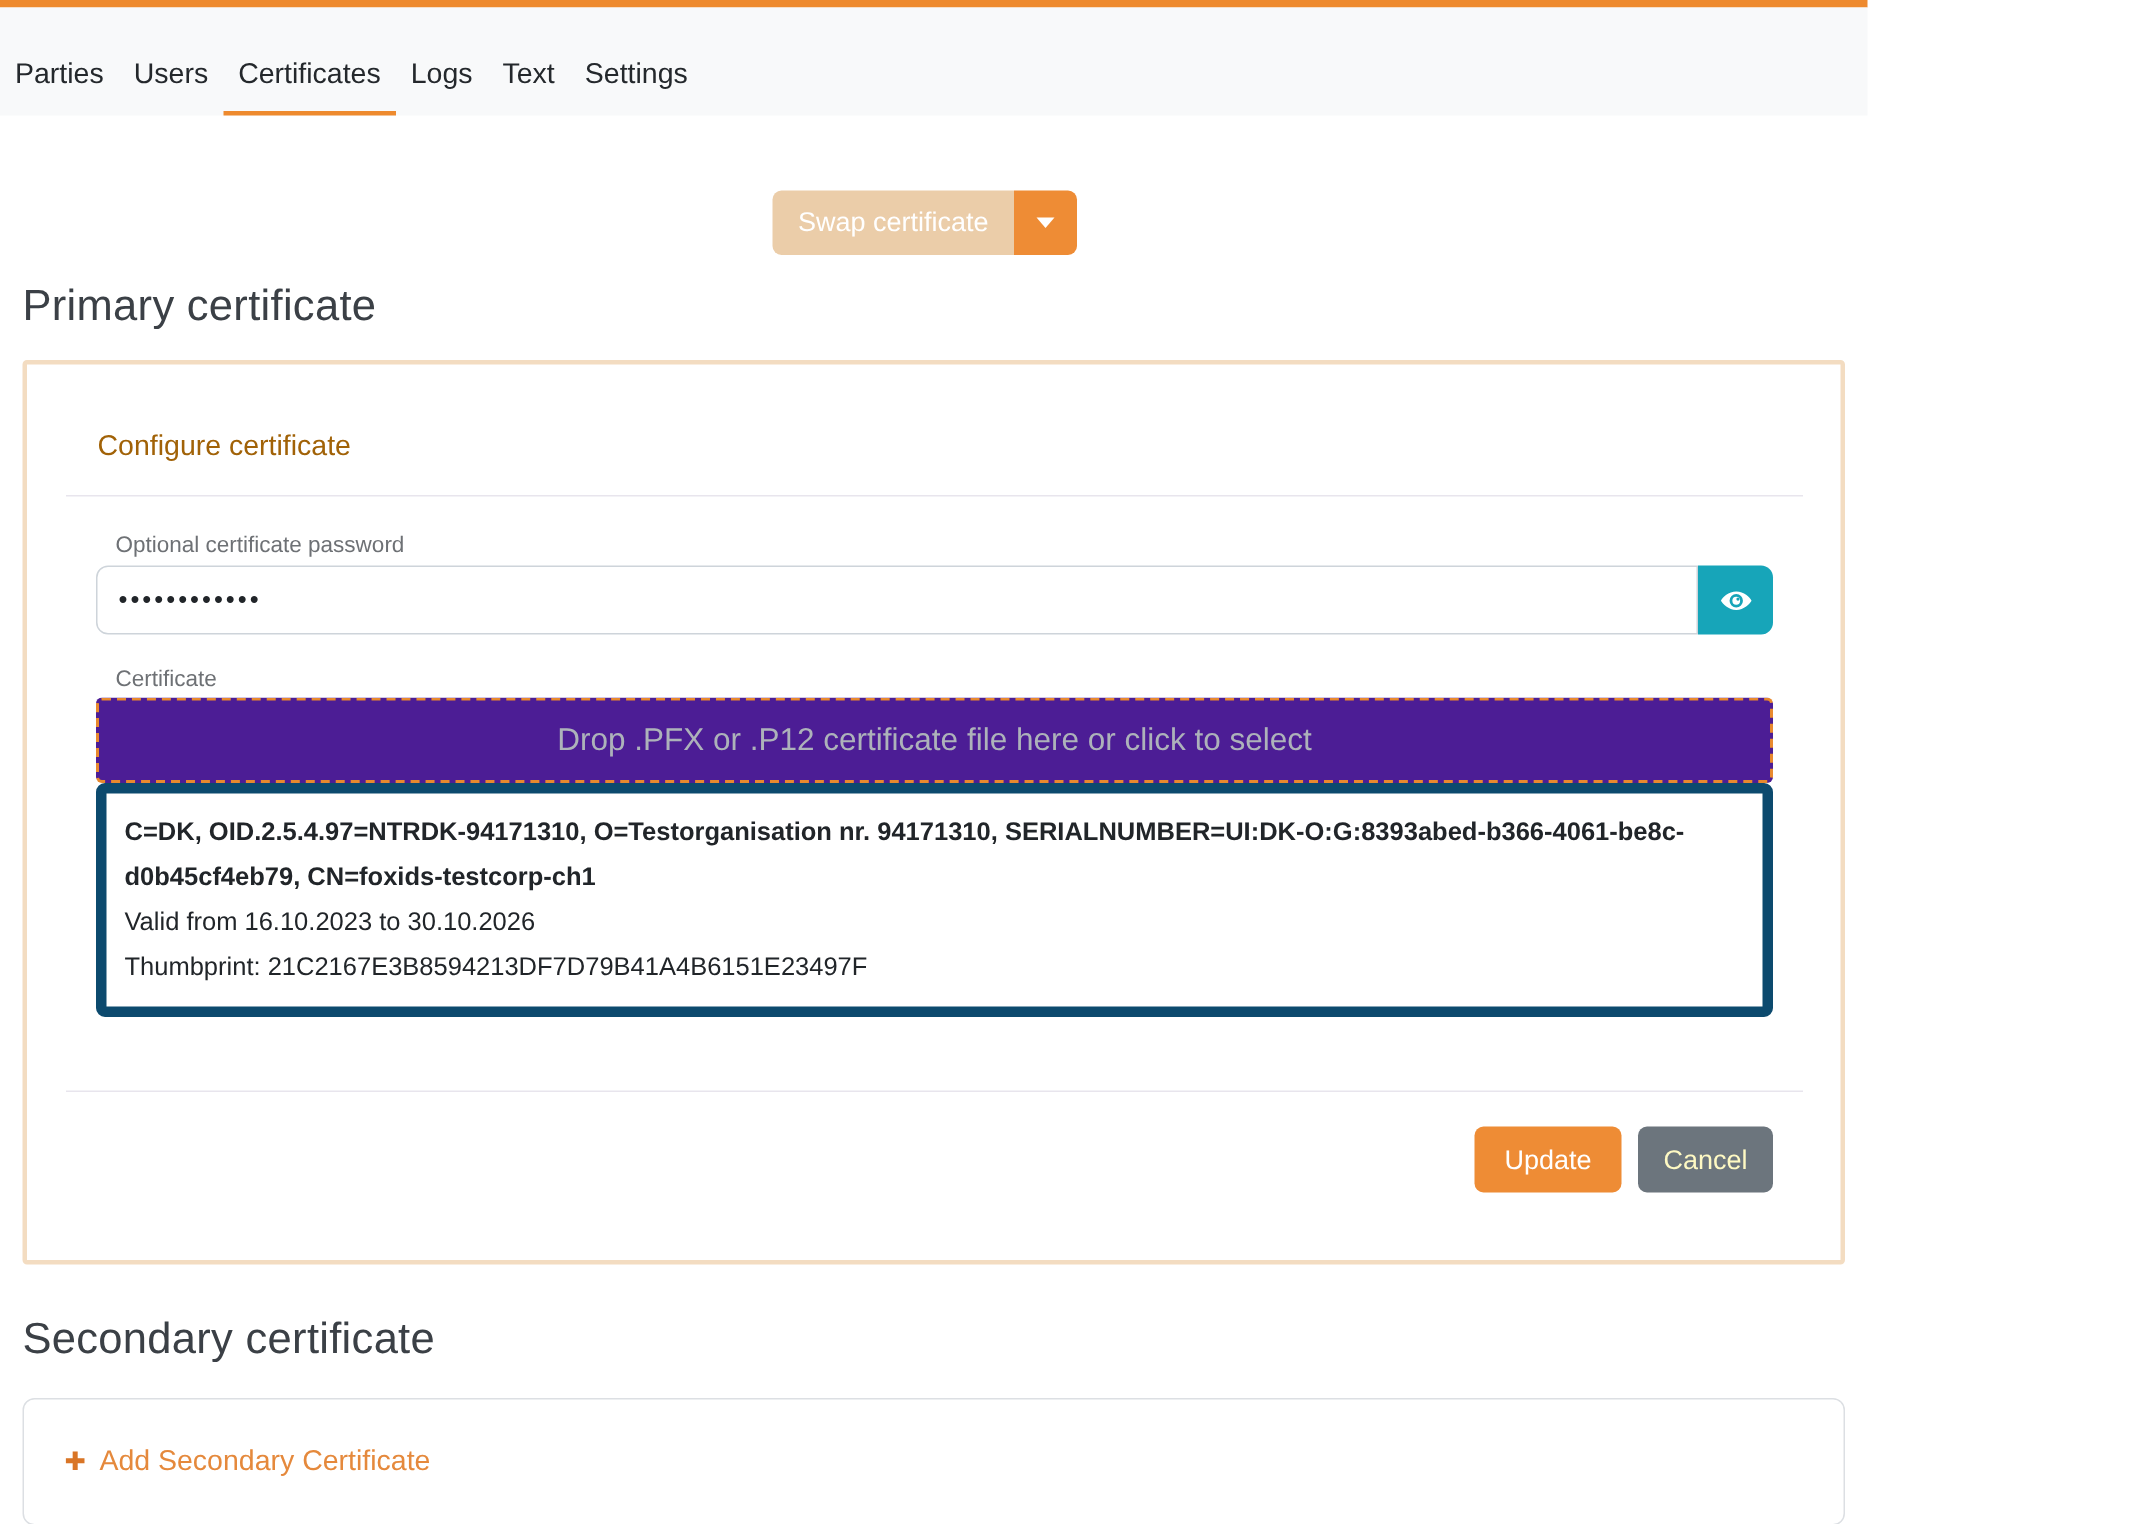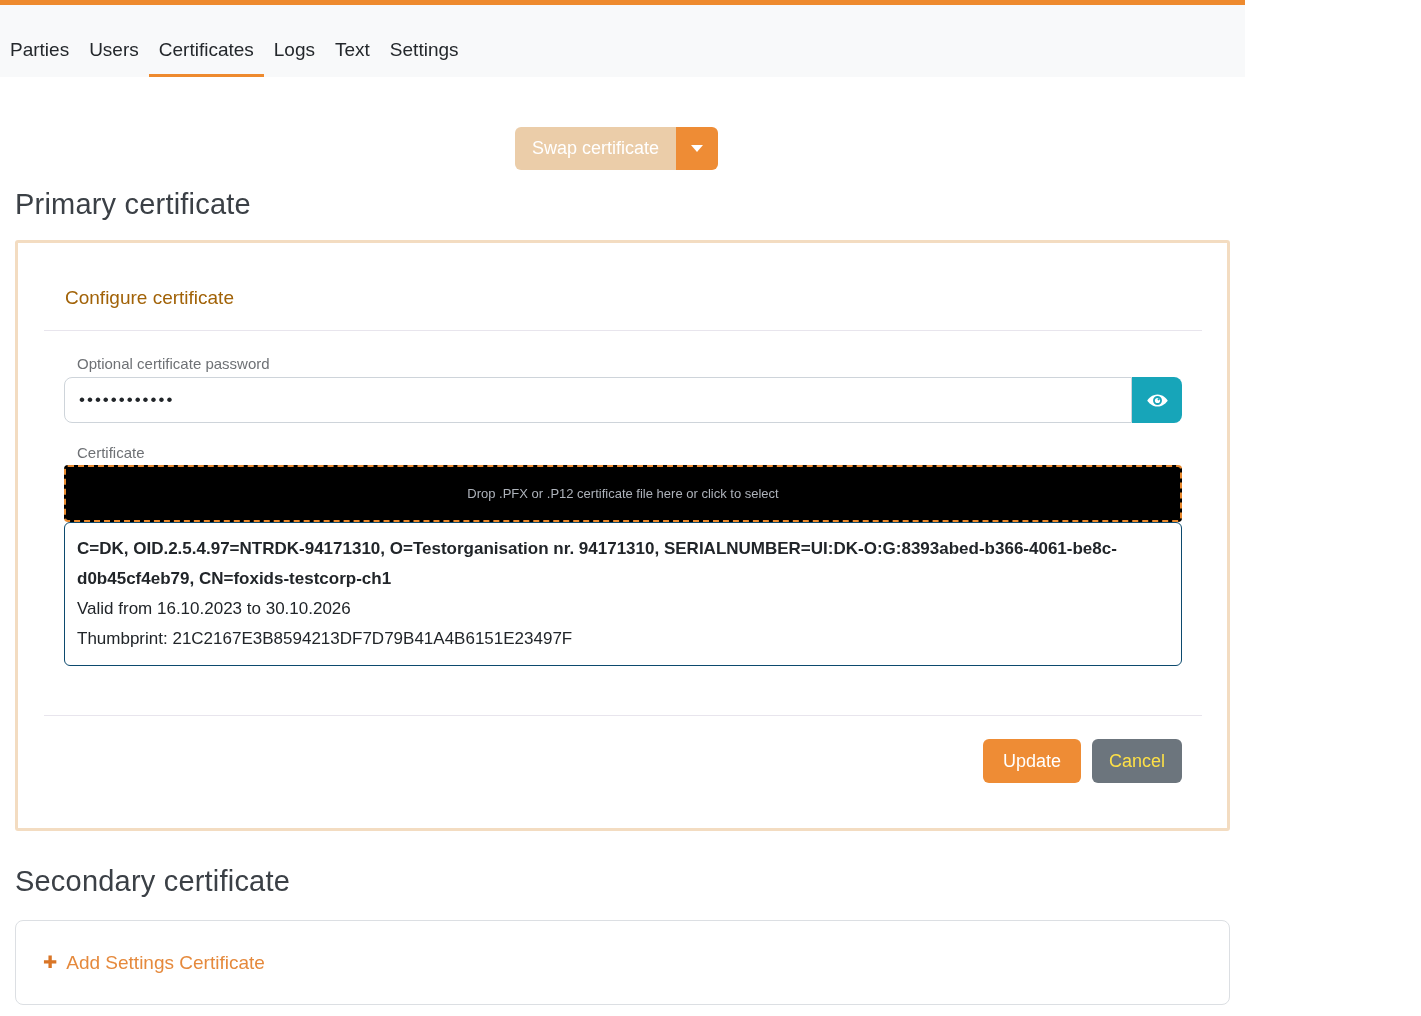--- a/index.html
+++ b/index.html
@@ -72,40 +72,40 @@
     padding:0 14px; font-size:17px; letter-spacing:2px; color:#212529;
     font-family:inherit; outline:none;
   }
   .btn-eye {
     width:50px; height:46px; background:#17a5b9; border:none;
     border-radius:0 8px 8px 0; cursor:pointer;
     display:flex; align-items:center; justify-content:center;
   }
 
   .dropzone {
-    height:57px; background:#000000;
+    height:57px; background:#4c1d95;
     border:2px dashed #e8892e; border-radius:4px;
     display:flex; align-items:center; justify-content:center;
-    font-size:13px; color:#adb2ba; cursor:pointer;
+    font-size:21px; color:#adb2ba; cursor:pointer;
   }
   .cert-box {
-    border:1px solid #0c4a6e; border-radius:6px;
+    border:7px solid #0c4a6e; border-radius:6px;
     padding:11px 12px; font-size:17px; line-height:30px; color:#212529;
     background:#fff;
   }
   .cert-subject { font-weight:700; }
 
   .hr2 { border:none; border-top:1px solid #e8e5ed; margin:49px 0 0 0; height:0; }
   .btn-row { display:flex; justify-content:flex-end; gap:11px; margin:23px 20px 0 0; }
   .btn-update {
     background:#ee8c35; color:#fff; border:none; border-radius:6px;
     font-size:18px; font-family:inherit; height:44px; padding:0 20px; cursor:pointer;
   }
   .btn-cancel {
-    background:#6c757d; color:#fde047; border:none; border-radius:6px;
+    background:#6c757d; color:#fef9c3; border:none; border-radius:6px;
     font-size:18px; font-family:inherit; height:44px; padding:6px 17px; cursor:pointer;
   }
 
   
   .title-secondary { margin:34px 0 22px 0; }
   .card-secondary {
     border:1px solid #dcdfe3; border-radius:8px; background:#fff;
     height:85px; display:flex; align-items:center; padding-left:27px;
   }
   .add-link { color:#e5893c; font-size:19px; cursor:pointer; display:flex; align-items:center; }
@@ -182,18 +182,18 @@
         </div>
 
       </div>
     </div>
 
     <h1 class="section-title title-secondary">Secondary certificate</h1>
 
     <div class="card-secondary">
       <div class="add-link">
         <span class="plus-icon">✚</span>
-        <span>Add Settings Certificate</span>
+        <span>Add Secondary Certificate</span>
       </div>
     </div>
 
   </div>
 </div>
 
 </body></html>

